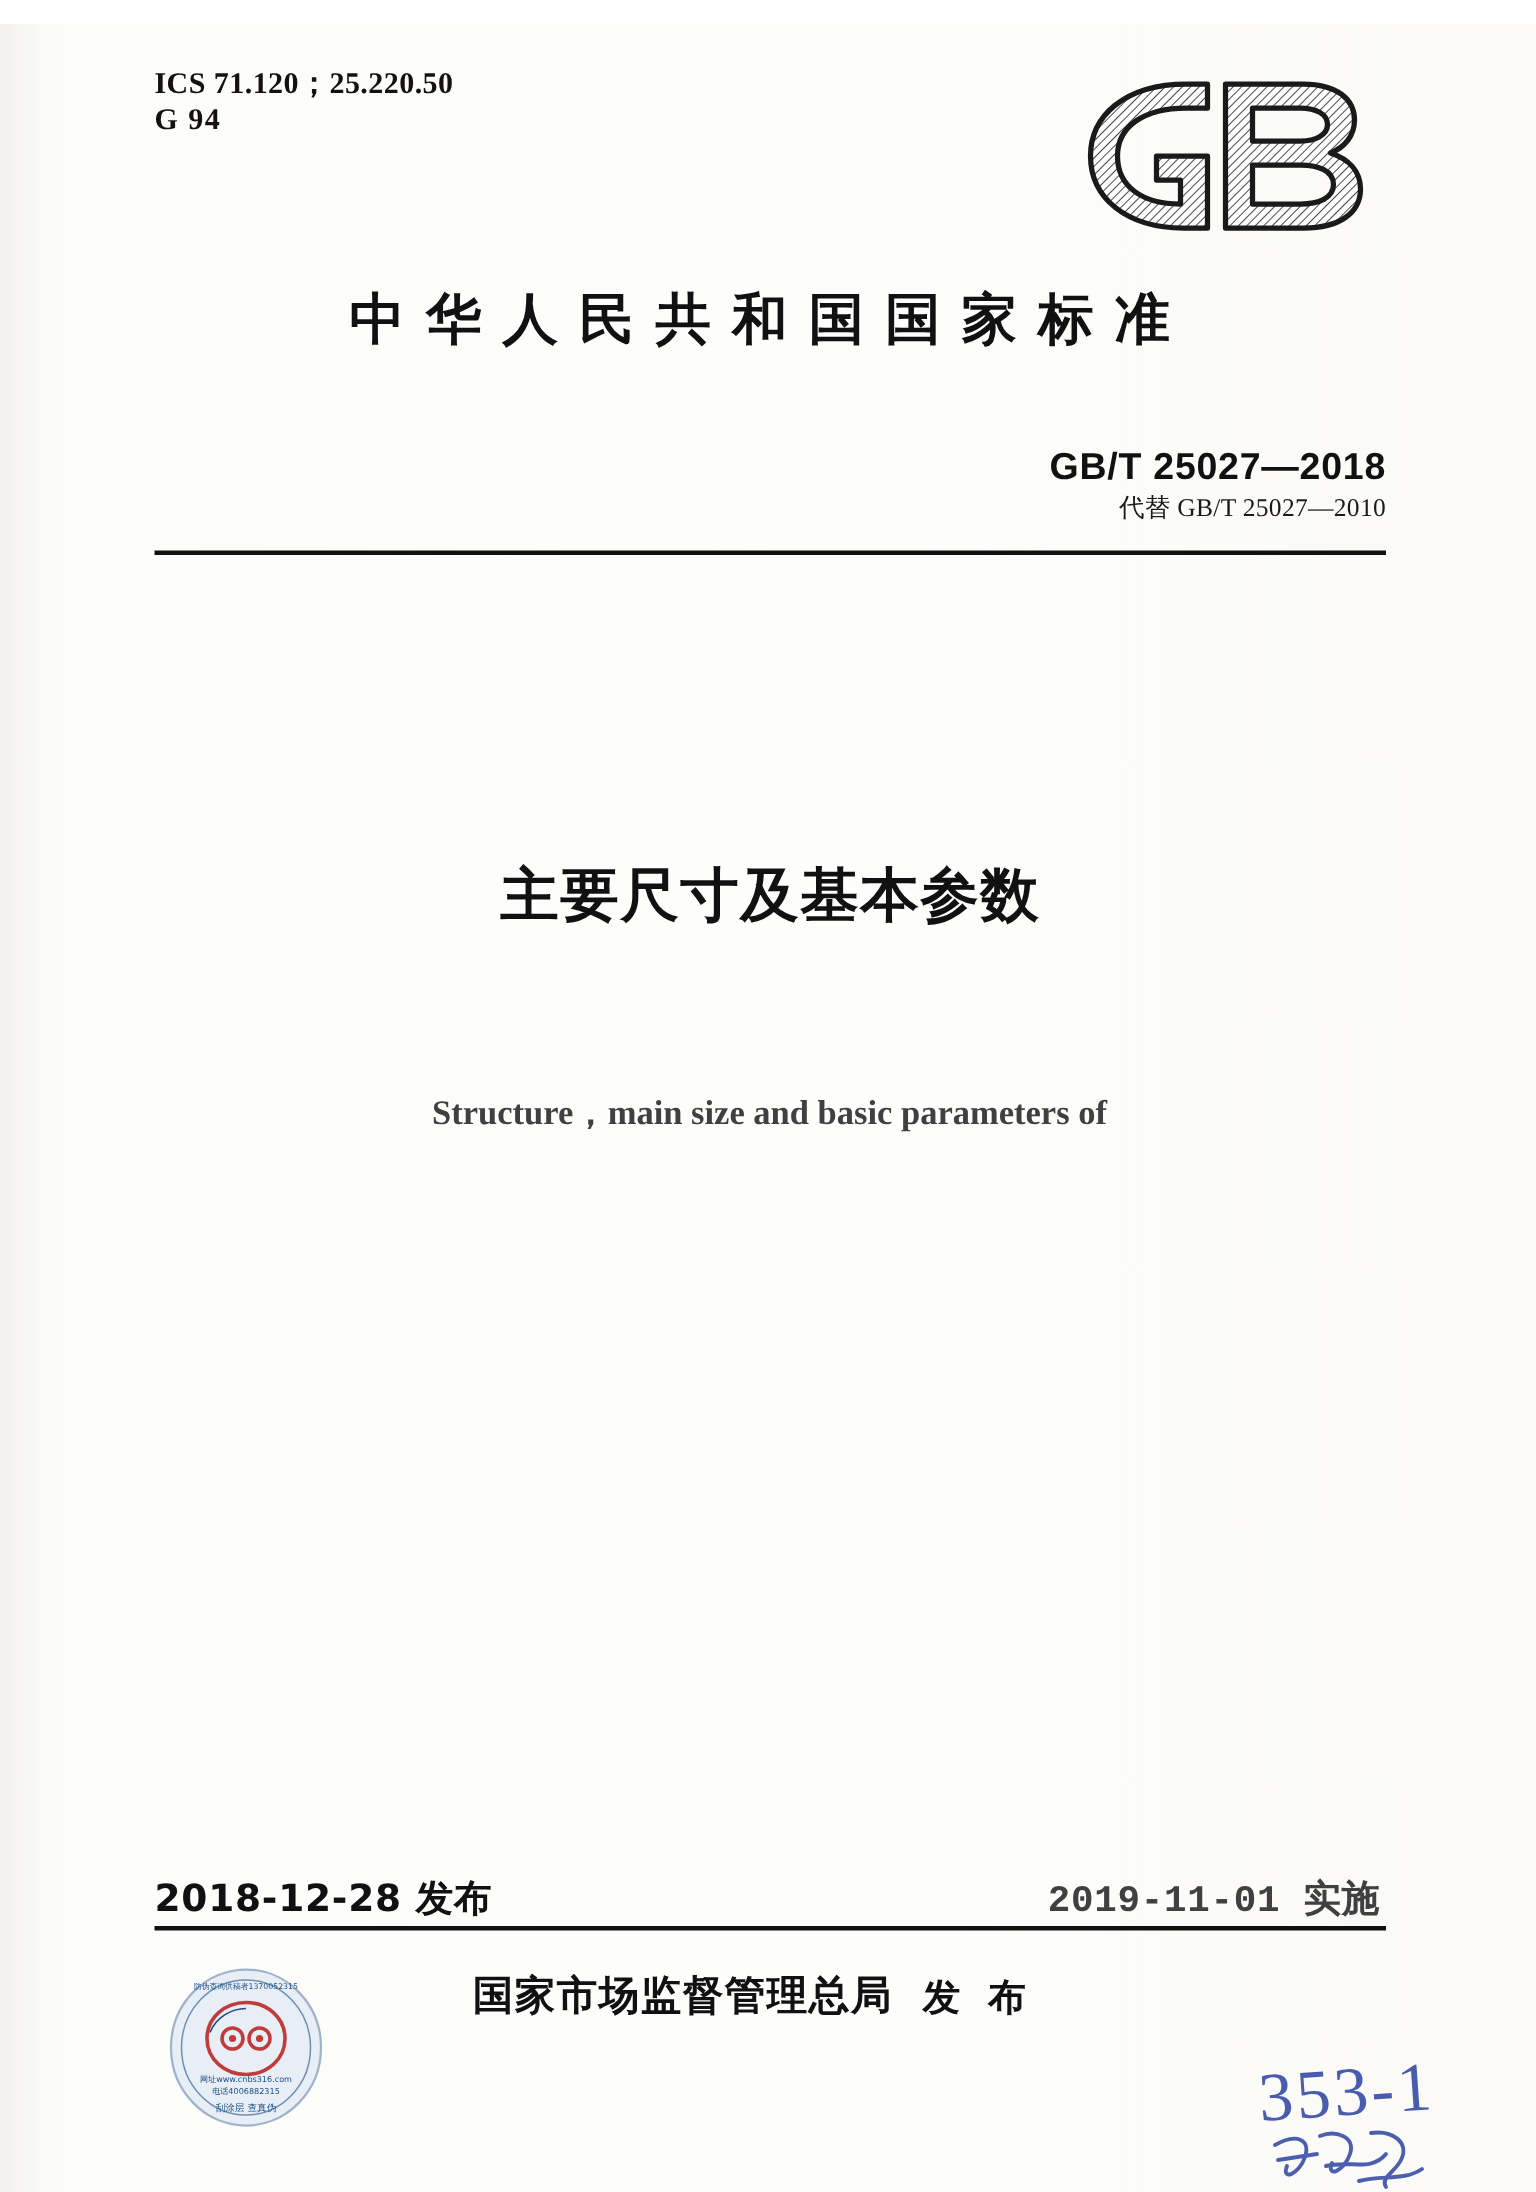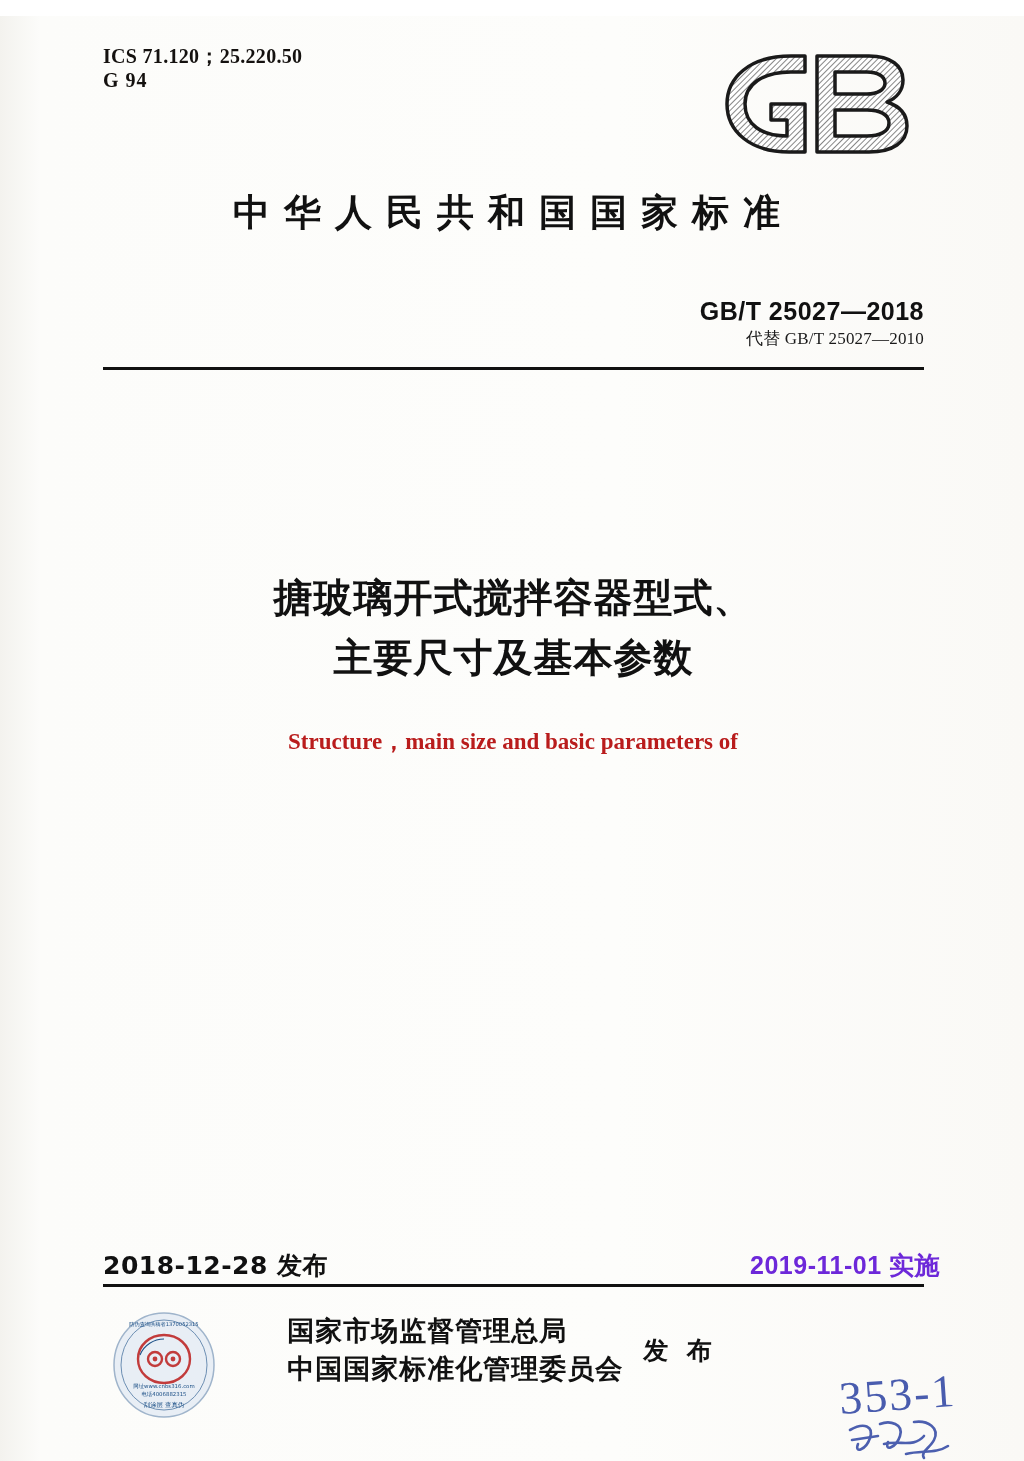--- a/index.html
+++ b/index.html
@@ -122,42 +122,42 @@
   .doc-title-en {
     position: absolute;
     left: 150px;
     right: 148px;
     top: 706px;
     text-align: center;
     font-family: "Liberation Serif", serif;
     font-weight: bold;
     font-size: 23px;
     line-height: 1.75;
-    color: #b91c1c;
+    color: #404040;
   }
 
   
   .issue-date {
     position: absolute;
     left: 103px;
     top: 1233px;
     font-family: "DejaVu Sans", sans-serif;
     font-weight: bold;
     font-size: 25px;
     color: #111;
     letter-spacing: 0.5px;
   }
   .effective-date {
     position: absolute;
-    right: 84px;
+    right: 104px;
     top: 1233px;
-    font-family: Liberation Sans, sans-serif;
+    font-family: Liberation Mono, monospace;
     font-weight: bold;
     font-size: 25px;
-    color: #6d28d9;
+    color: #404040;
     letter-spacing: 0.5px;
   }
 
   
   .publisher {
     position: absolute;
     left: 0;
     right: 0;
     top: 1296px;
     text-align: center;
@@ -261,36 +261,34 @@
 
     <div class="cn-standard-title">中华人民共和国国家标准</div>
 
     <div class="std-no">GB/T  25027—2018</div>
     <div class="std-replaces">代替 GB/T 25027—2010</div>
 
     <div class="rule-top"></div>
     <div class="rule-bottom"></div>
 
     <div class="doc-title">
-      <div>搪玻璃开式搅拌容器型式、</div>
       <div>主要尺寸及基本参数</div>
     </div>
 
     <div class="doc-title-en">
       <div>Structure，main size and basic parameters of</div>
     </div>
 
     <div class="issue-date">2018-12-28 发布</div>
     <div class="effective-date">2019-11-01 实施</div>
 
     <div class="publisher">
       <div class="publisher-inner">
         <div class="publisher-names">
           <div>国家市场监督管理总局</div>
-          <div>中国国家标准化管理委员会</div>
         </div><div class="publisher-verb">发 布</div>
       </div>
     </div>
 
     <div class="seal">
       <svg viewBox="0 0 108 108" width="108" height="108" aria-hidden="true">
         <ellipse cx="54" cy="54" rx="50" ry="52" fill="#e8eef5" stroke="#9fb4cb" stroke-width="1.5"></ellipse>
         <ellipse cx="54" cy="54" rx="43" ry="45" fill="none" stroke="#6d8fb3" stroke-width="1"></ellipse>
         <path d="M54 24 C68 24, 80 34, 80 48 C80 62, 68 72, 54 72 C40 72, 28 62, 28 48 C28 34, 40 24, 54 24 Z" fill="none" stroke="#c23b3b" stroke-width="2.4"></path>
         <circle cx="45" cy="48" r="7" fill="none" stroke="#c23b3b" stroke-width="2.4"></circle>

